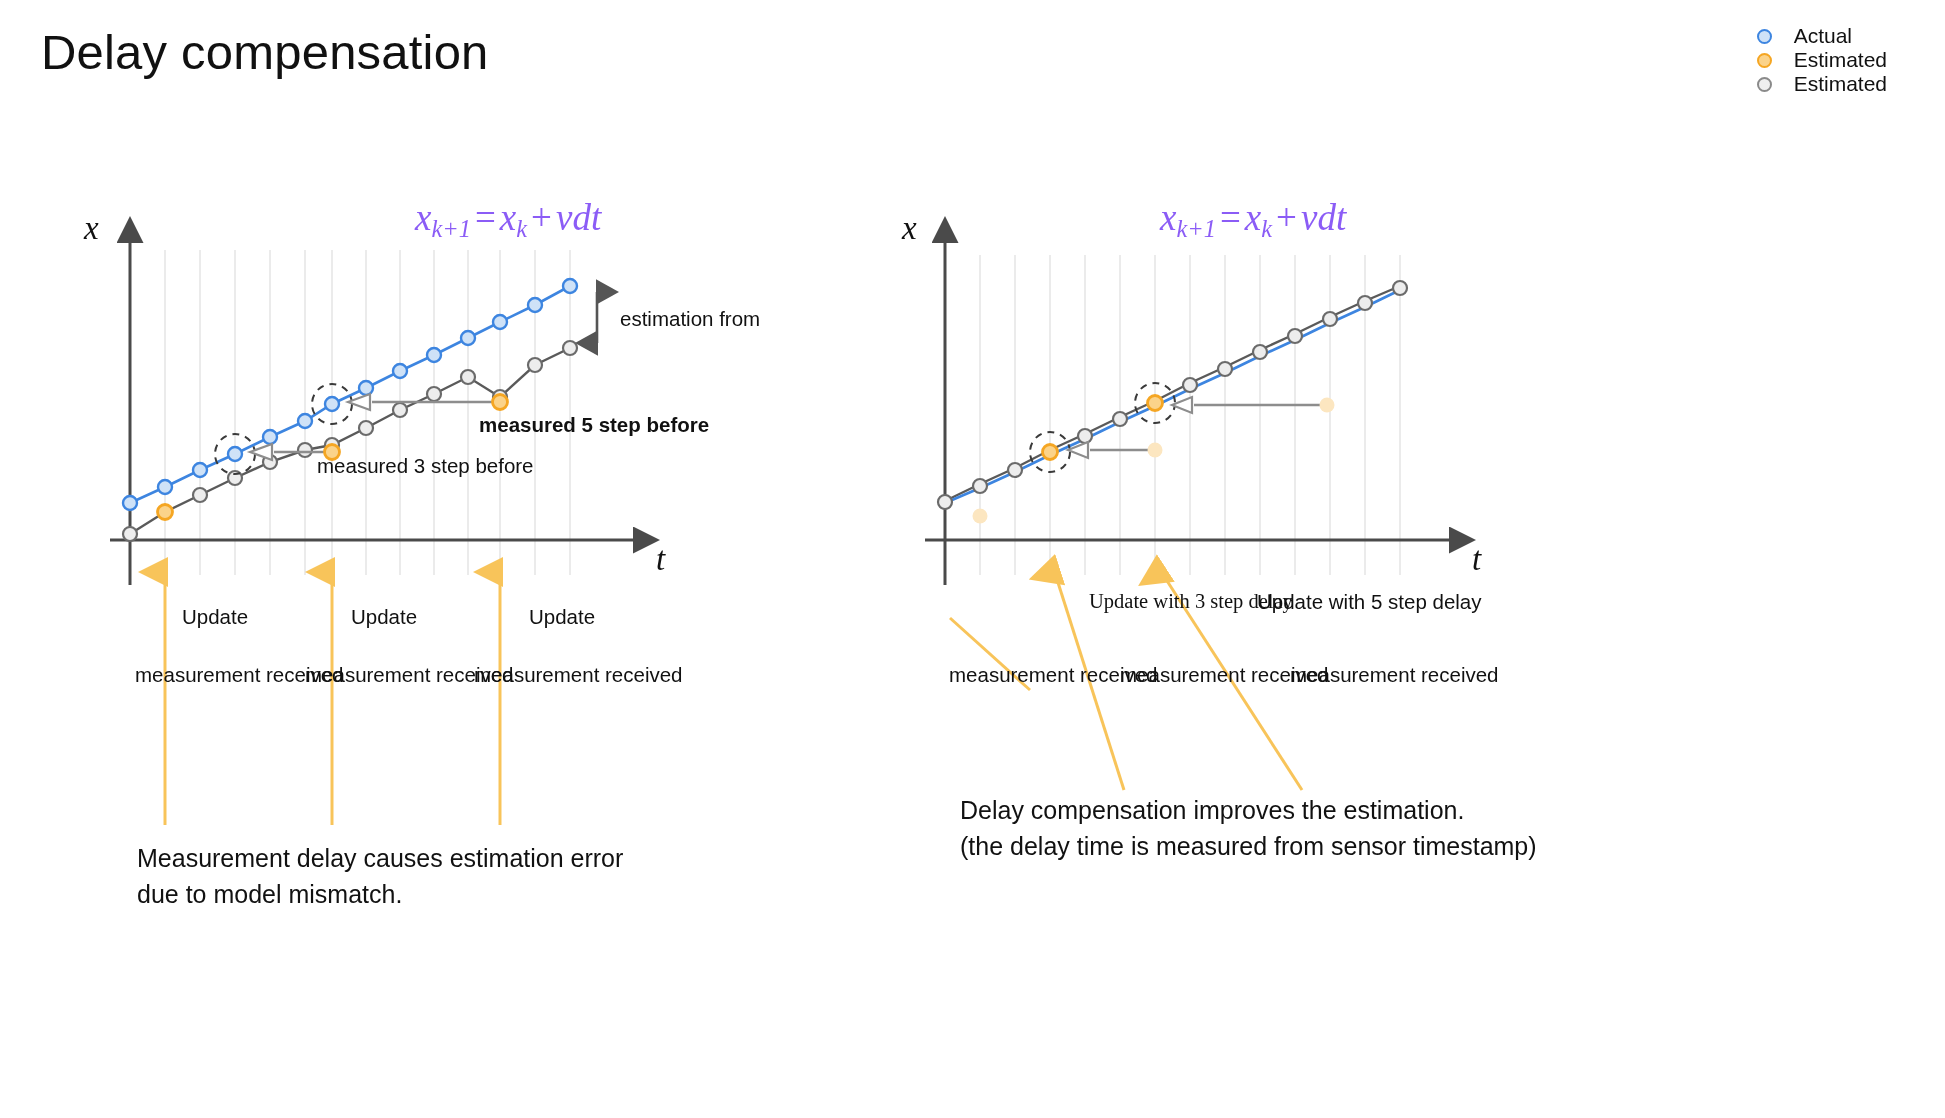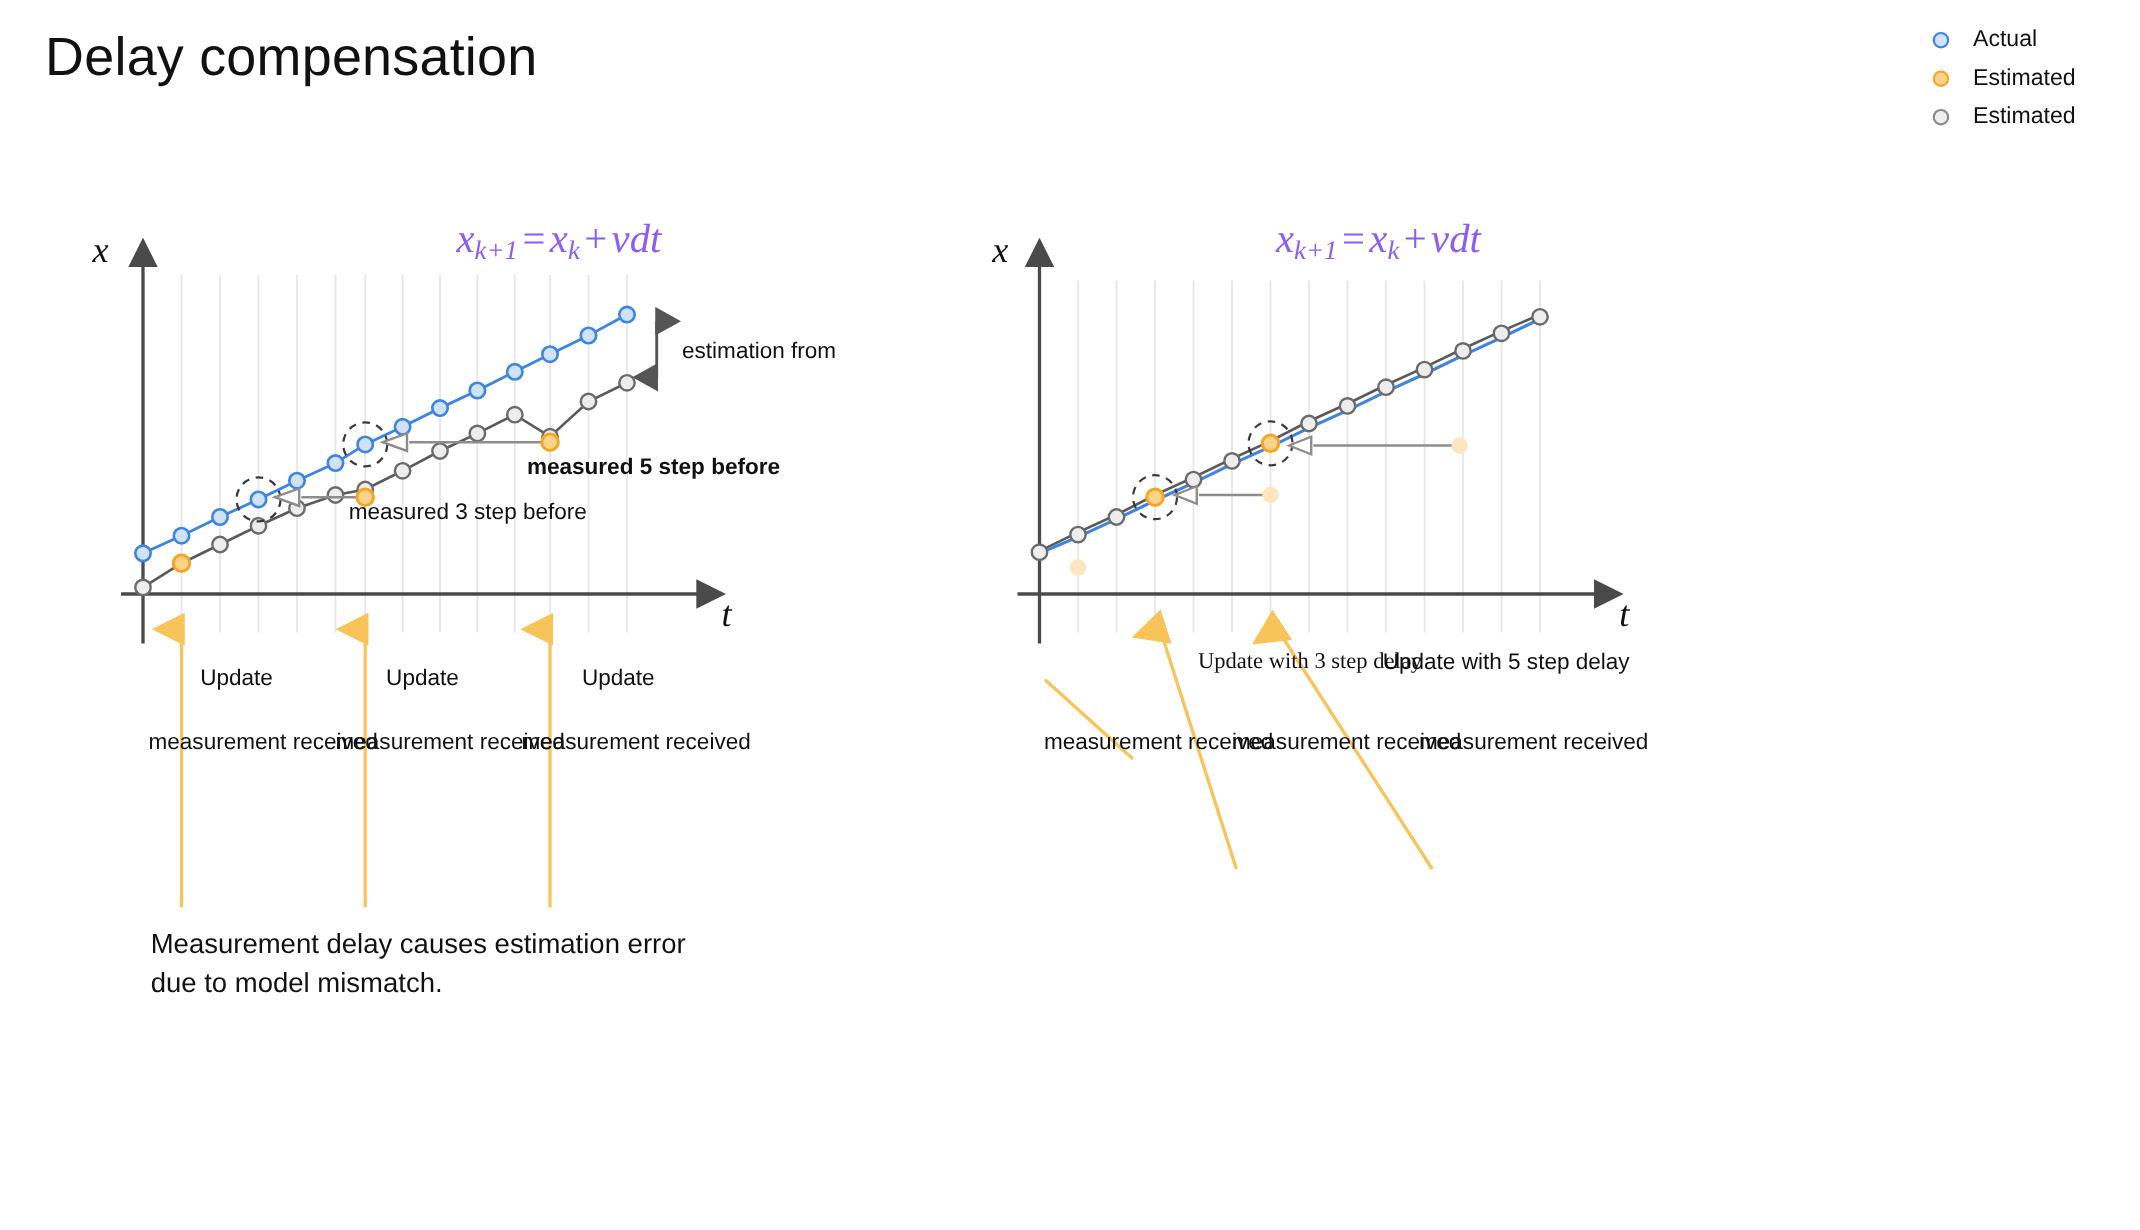--- a/index.html
+++ b/index.html
@@ -12,21 +12,21 @@
     overflow:hidden;
   }
   #page-title{
     position:absolute; left:41px; top:24px;
     font-size:49px; font-weight:400; color:#111; letter-spacing:0.2px;
     white-space:nowrap;
   }
   
   #legend{
     position:absolute; right:58px; top:24px;
-    display:flex; flex-direction:column; gap:11px;
+    display:flex; flex-direction:column; 
   }
   .legend-row{display:flex; align-items:center; gap:22px;}
   .legend-swatch{
     width:15px;height:15px;border-radius:50%;
     border:2.3px solid #888; background:#eee; box-sizing:border-box;
     flex:0 0 auto;
   }
   .legend-label{font-size:21px;color:#111;white-space:nowrap;}
   
   .panel{position:absolute; top:0; width:972px; height:1118px;}
@@ -304,13 +304,15 @@
   <div class="ann" style="left:385px;top:588px;">Update
 with 5 step delay</div>
 
   <div class="ann" style="left:77px;top:661px;">measurement
 received</div>
   <div class="ann" style="left:248px;top:661px;">measurement
 received</div>
   <div class="ann" style="left:418px;top:661px;">measurement
 received</div>
 
+  <div class="caption" style="left:88px;top:793px;">Delay compensation improves the estimation.
+(the delay time is measured from sensor timestamp)</div>
 </div>
 
 </body></html>

